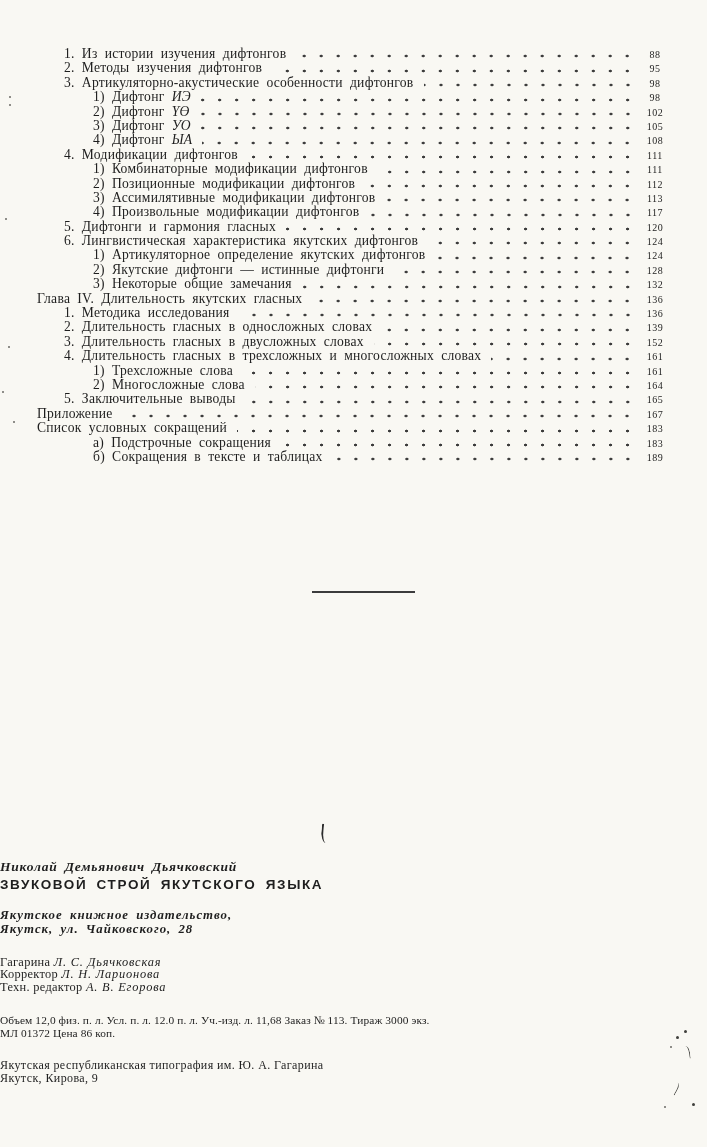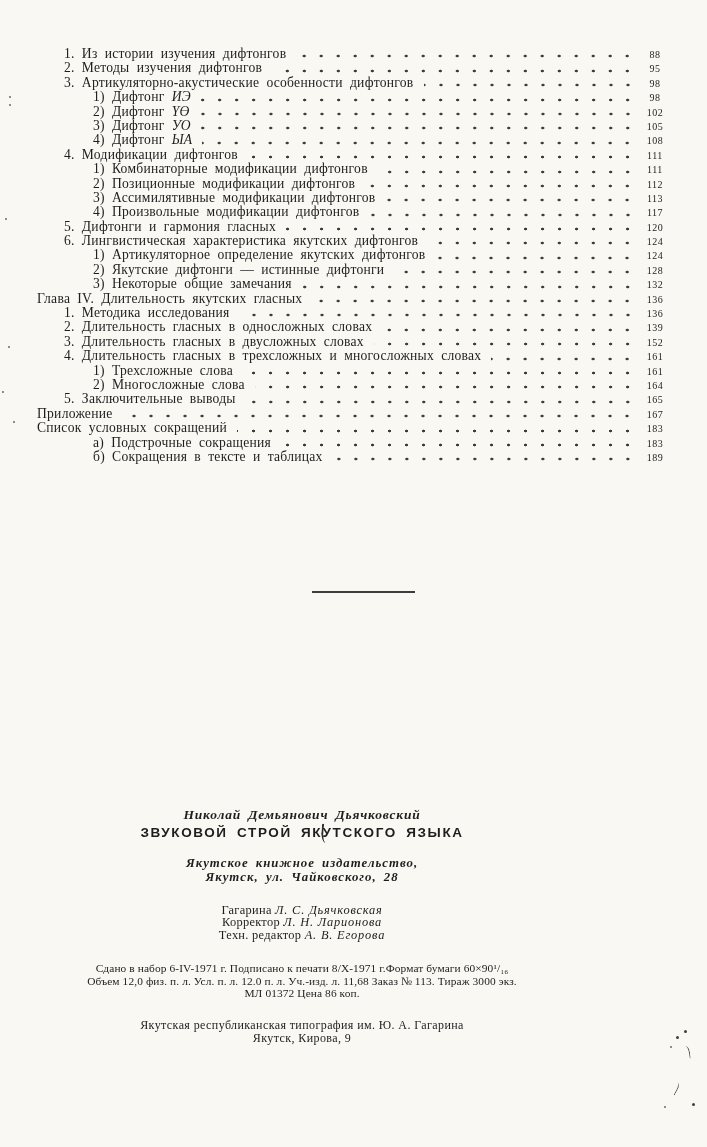--- a/index.html
+++ b/index.html
@@ -27,21 +27,21 @@
     margin:0 4px 2px 10px;
     background-image:radial-gradient(circle at 50% 50%, #3a3a3a 1.1px, rgba(0,0,0,0) 1.7px);
     background-size:17px 6px;
     background-repeat:repeat-x;
     background-position:right 0 bottom 0;
   }
   .pg{min-width:30px;text-align:center;font-size:10px;letter-spacing:.5px;}
   
   .rule{position:absolute;left:312px;top:591px;width:103px;height:2px;background:#3c3c3c;}
   
-  .colophon{position:absolute;left:0;top:808px;width:604px;text-align:center;}
+  .colophon{position:absolute;left:0;top:860px;width:604px;}
   .author{font-size:13.5px;font-style:italic;font-weight:600;letter-spacing:.8px;word-spacing:3px;line-height:14px;}
   .book-title{font-family:"Liberation Sans",sans-serif;font-size:13.5px;font-weight:700;letter-spacing:1.6px;word-spacing:4px;line-height:15px;margin-top:3px;}
   .publisher{margin-top:17px;font-style:italic;font-weight:600;font-size:12.8px;letter-spacing:1px;word-spacing:3px;line-height:13.5px;}
   .staff{margin-top:20px;font-size:12.4px;line-height:12.4px;letter-spacing:.3px;}
   .staff em{font-style:italic;letter-spacing:.8px;}
   .imprint{margin-top:21px;font-size:11.4px;line-height:12.3px;letter-spacing:.1px;white-space:nowrap;}
   .printer{margin-top:20px;font-size:12px;line-height:13px;letter-spacing:.4px;}
   
   .artifact{position:absolute;pointer-events:none;}
   .a-stroke{width:7px;height:19px;border-left:2px solid #2c2c2c;border-radius:0 0 0 70%;transform:rotate(7deg);}
@@ -212,21 +212,20 @@
     <div class="publisher">
       <div>Якутское книжное издательство,</div>
       <div>Якутск, ул. Чайковского, 28</div>
     </div>
     <div class="staff">
       <div><span>Гагарина </span><em>Л. С. Дьячковская</em></div>
       <div><span>Корректор </span><em>Л. Н. Ларионова</em></div>
       <div><span>Техн. редактор </span><em>А. В. Егорова</em></div>
     </div>
     <div class="imprint">
-      <div>Сдано в набор 6-IV-1971 г. Подписано к печати 8/X-1971 г.Формат бумаги 60×90¹/₁₆</div>
       <div>Объем 12,0 физ. п. л. Усл. п. л. 12.0 п. л. Уч.-изд. л. 11,68 Заказ № 113. Тираж 3000 экз.</div>
       <div>МЛ 01372 Цена 86 коп.</div>
     </div>
     <div class="printer">
       <div>Якутская республиканская типография им. Ю. А. Гагарина</div>
       <div>Якутск, Кирова, 9</div>
     </div>
   </div>
 
   <div class="artifact a-stroke" style="left:321px;top:824px;"></div>

